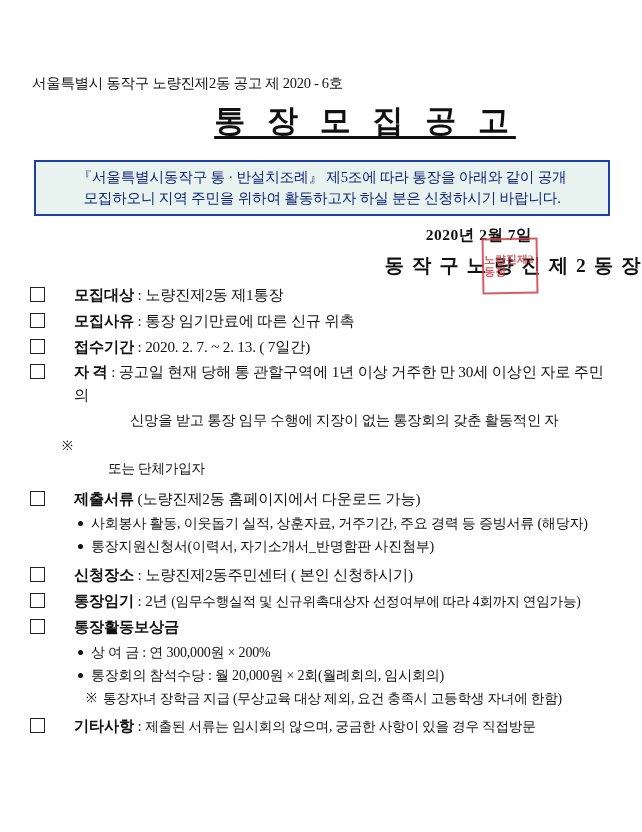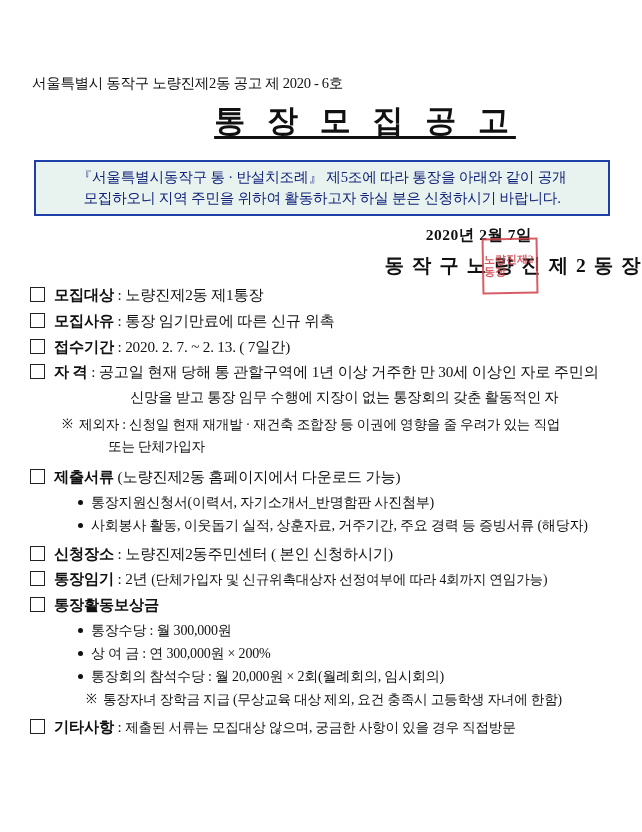--- a/index.html
+++ b/index.html
@@ -122,20 +122,21 @@
     border: 1.6px solid #222;
     flex: 0 0 auto;
     margin-top: 3px;
     margin-right: 9px;
     box-sizing: border-box;
   }
   .row-text {
     font-size: 15.2px;
     letter-spacing: -0.2px;
     line-height: 1.5;
+    margin-left: 20px;
   }
   .row-text .lbl {
     font-weight: bold;
   }
   .bullet-row {
     display: flex;
     align-items: flex-start;
     margin-left: 48px;
     margin-bottom: 2px;
   }
@@ -248,76 +249,67 @@
         <span>:</span>
         <span>공고일 현재 당해 통 관할구역에 1년 이상 거주한 만 30세 이상인 자로 주민의</span>
       </div>
     </div>
     <div class="cont">신망을 받고 통장 임무 수행에 지장이 없는 통장회의 갖춘 활동적인 자</div>
 
     <div class="gap-sm"></div>
 
     <div class="star-row">
       <div class="star">※</div>
-      <div class="star-text">
-        <span>제외자</span>
-        <span>:</span>
-        <span>신청일 현재 재개발 · 재건축 조합장 등 이권에 영향을 줄 우려가 있는 직업</span>
-      </div>
     </div>
     <div class="cont2">또는 단체가입자</div>
 
     <div class="gap-md"></div>
 
     <div class="row">
       <div class="chk"></div>
       <div class="row-text">
         <span class="lbl">제출서류</span>
         <span>(노량진제2동 홈페이지에서 다운로드 가능)</span>
       </div>
+    </div>
+    <div class="bullet-row">
+      <div class="bullet"></div>
+      <div class="bullet-text">사회봉사 활동, 이웃돕기 실적, 상훈자료, 거주기간, 주요 경력 등 증빙서류 (해당자)</div>
     </div>
     <div class="bullet-row">
       <div class="bullet"></div>
       <div class="bullet-text">통장지원신청서(이력서, 자기소개서_반명함판 사진첨부)</div>
     </div>
-    <div class="bullet-row">
-      <div class="bullet"></div>
-      <div class="bullet-text">사회봉사 활동, 이웃돕기 실적, 상훈자료, 거주기간, 주요 경력 등 증빙서류 (해당자)</div>
-    </div>
 
     <div class="gap-sm"></div>
 
     <div class="row">
       <div class="chk"></div>
       <div class="row-text">
         <span class="lbl">신청장소</span>
         <span>:</span>
         <span>노량진제2동주민센터 ( 본인 신청하시기)</span>
       </div>
     </div>
 
     <div class="row">
       <div class="chk"></div>
       <div class="row-text">
         <span class="lbl">통장임기</span>
         <span>:</span>
         <span>2년</span>
-        <span class="small-note">(단체가입자 및 신규위촉대상자 선정여부에 따라 4회까지 연임가능)</span>
+        <span class="small-note">(임무수행실적 및 신규위촉대상자 선정여부에 따라 4회까지 연임가능)</span>
       </div>
     </div>
 
     <div class="row">
       <div class="chk"></div>
       <div class="row-text">
         <span class="lbl">통장활동보상금</span>
       </div>
-    </div>
-    <div class="bullet-row">
-      <div class="bullet"></div>
-      <div class="bullet-text">통장수당 :  월 300,000원</div>
     </div>
     <div class="bullet-row">
       <div class="bullet"></div>
       <div class="bullet-text">상 여 금 : 연 300,000원 × 200%</div>
     </div>
     <div class="bullet-row">
       <div class="bullet"></div>
       <div class="bullet-text">통장회의 참석수당 : 월 20,000원 × 2회(월례회의, 임시회의)</div>
     </div>
     <div class="star-row" style="margin-left:56px;">
@@ -325,18 +317,18 @@
       <div class="star-text">통장자녀 장학금 지급 (무상교육 대상 제외, 요건 충족시 고등학생 자녀에 한함)</div>
     </div>
 
     <div class="gap-sm"></div>
 
     <div class="row">
       <div class="chk"></div>
       <div class="row-text">
         <span class="lbl">기타사항</span>
         <span>:</span>
-        <span class="small-note">제출된 서류는 모집대상 않으며, 궁금한 사항이 있을 경우 직접방문</span>
+        <span class="small-note">제출된 서류는 임시회의 않으며, 궁금한 사항이 있을 경우 직접방문</span>
       </div>
     </div>
 
   </div>
 </div>
 
 </body></html>

